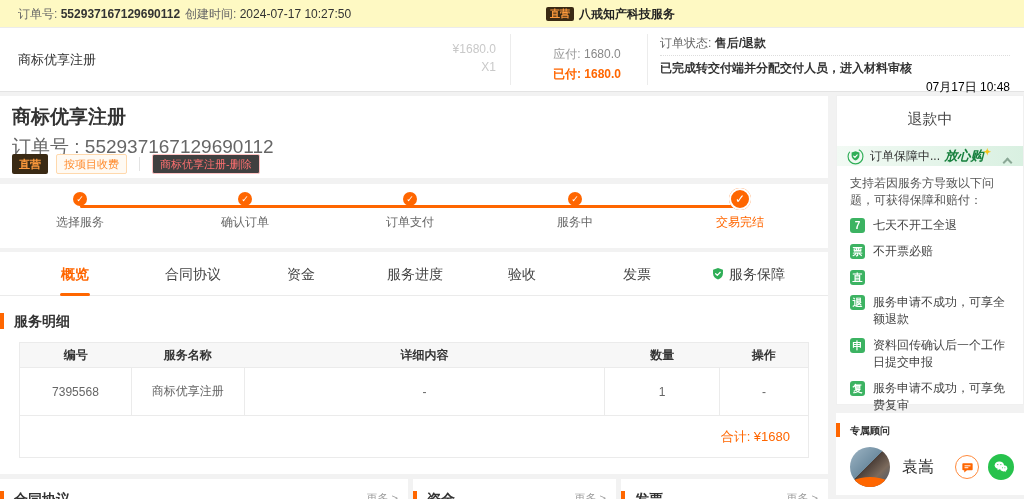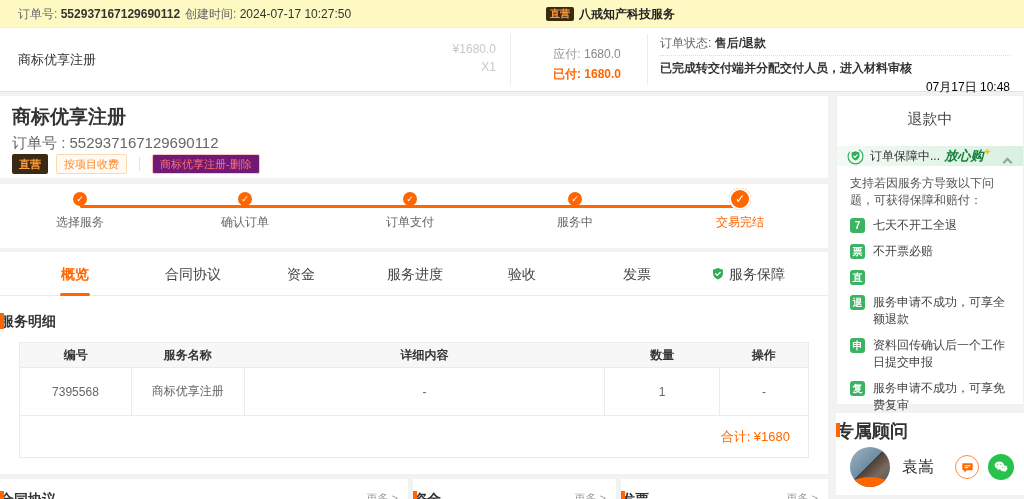--- a/index.html
+++ b/index.html
@@ -29,44 +29,44 @@
   .st-line1 b { color:#333; }
   .st-dots { border-bottom:1px dotted #ddd; margin:3px 0 4px 0; }
   .st-desc { color:#333; font-weight:bold; line-height:16px; }
   .st-time { text-align:right; color:#000000; margin-top:3px; }
 
   
   .card { position:absolute; background:#fff; }
 
   
   .hd-title { position:absolute; left:12px; top:8px; font-size:19px; font-weight:bold; color:#333; }
-  .hd-order { position:absolute; left:12px; top:38px; font-size:15px; color:#666; }
+  .hd-order { position:absolute; left:12px; top:38px; font-size:19px; color:#666; }
   .hd-tags { position:absolute; left:12px; top:58px; display:flex; align-items:center; }
   .tag { font-size:11px; line-height:16px; padding:1px 7px; border-radius:2px; white-space:nowrap; }
   .tag-direct { background:#3a2a14; color:#ff9b3d; font-weight:bold; padding:2px 7px; }
   .tag-orange { margin-left:8px; border:1px solid #ffd9ad; color:#ff8a2b; background:#fffaf3; }
   .tag-sep { width:1px; height:14px; background:#e3e3e3; margin:0 12px; }
-  .tag-red { border:1px solid #ffc3c3; color:#ff7070; background:#701a75;text-align:right; }
+  .tag-red { border:1px solid #ffc3c3; color:#ff7070; background:#404040;text-align:right; }
 
   
   .step-line { position:absolute; left:80px; top:21px; width:660px; height:3px; background:#ff6600; border-radius:2px; }
   .step { position:absolute; top:0; transform:translateX(-50%); text-align:center; }
   .step-dot { width:14px; height:14px; border-radius:50%; background:#ff6600; color:#fff; font-size:9px; line-height:14px; text-align:center; margin:8px auto 0; }
   .step-label { margin-top:8px; font-size:12px; color:#666; white-space:nowrap; }
   .step.last .step-dot { width:22px; height:22px; line-height:22px; font-size:12px; margin-top:4px; box-shadow:0 0 0 2px #fff inset; }
   .step.last .step-label { color:#ff6600; margin-top:4px; }
 
   
   .tabbar { position:relative; height:44px; border-bottom:1px solid #ebebeb; }
   .tab { position:absolute; top:0; transform:translateX(-50%); height:44px; line-height:44px; font-size:14px; color:#444; cursor:pointer; white-space:nowrap; }
   .tab.active { color:#ff6600; font-weight:bold; }
   .tab.active::after { content:""; position:absolute; left:50%; transform:translateX(-50%); bottom:0; width:30px; height:3px; background:#ff6600; border-radius:2px; }
   .tab .shield { display:inline-block; vertical-align:-2px; margin-right:4px; }
 
-  .sec-title { position:relative; margin-top:17px; font-size:14px; font-weight:bold; color:#333; line-height:16px; }
+  .sec-title { position:relative; margin-top:17px; padding-left:14px; font-size:14px; font-weight:bold; color:#333; line-height:16px; }
   .sec-bar { position:absolute; left:0; top:0; width:4px; height:16px; background:#ff6600; }
 
   table.detail { border-collapse:collapse; margin:13px 0 0 19px; width:790px; font-size:12px; }
   table.detail th { background:#f7f7f7; border:1px solid #ebebeb; border-left:none; border-right:none; height:25px; font-weight:bold; color:#333; }
   table.detail th:first-child { border-left:1px solid #ebebeb; }
   table.detail th:last-child { border-right:1px solid #ebebeb; }
   table.detail td { border:1px solid #ebebeb; height:48px; text-align:center; color:#666; }
   tr.total-row td { border:1px solid #ebebeb; height:42px; text-align:right; padding-right:18px; color:#ff6600; font-size:13px; }
 
   
@@ -294,21 +294,21 @@
         <span class="g-txt">资料回传确认后一个工作日提交申报</span>
       </div>
       <div class="g-item">
         <span class="g-ico">复</span>
         <span class="g-txt">服务申请不成功，可享免费复审</span>
       </div>
     </div>
   </div>
 
   <div class="card" style="left:836px; top:413px; width:188px; height:82px;">
-    <div class="sec-title" style="margin-top:10px; font-size:18px;">
+    <div class="sec-title" style="margin-top:10px; font-size:10px;">
       <span class="sec-bar" style="height:14px;"></span>
       <span>专属顾问</span>
     </div>
     <div class="adv-row">
       <div class="avatar"></div>
       <span class="adv-name">袁嵩</span>
       <div class="adv-icons">
         <div class="chat-circ">
           <svg width="13" height="13" viewBox="0 0 24 24">
               <path d="M4 4h16a1.5 1.5 0 0 1 1.5 1.5v10A1.5 1.5 0 0 1 20 17h-9l-5 4v-4H4a1.5 1.5 0 0 1-1.5-1.5v-10A1.5 1.5 0 0 1 4 4z" fill="#ff6600"></path>

